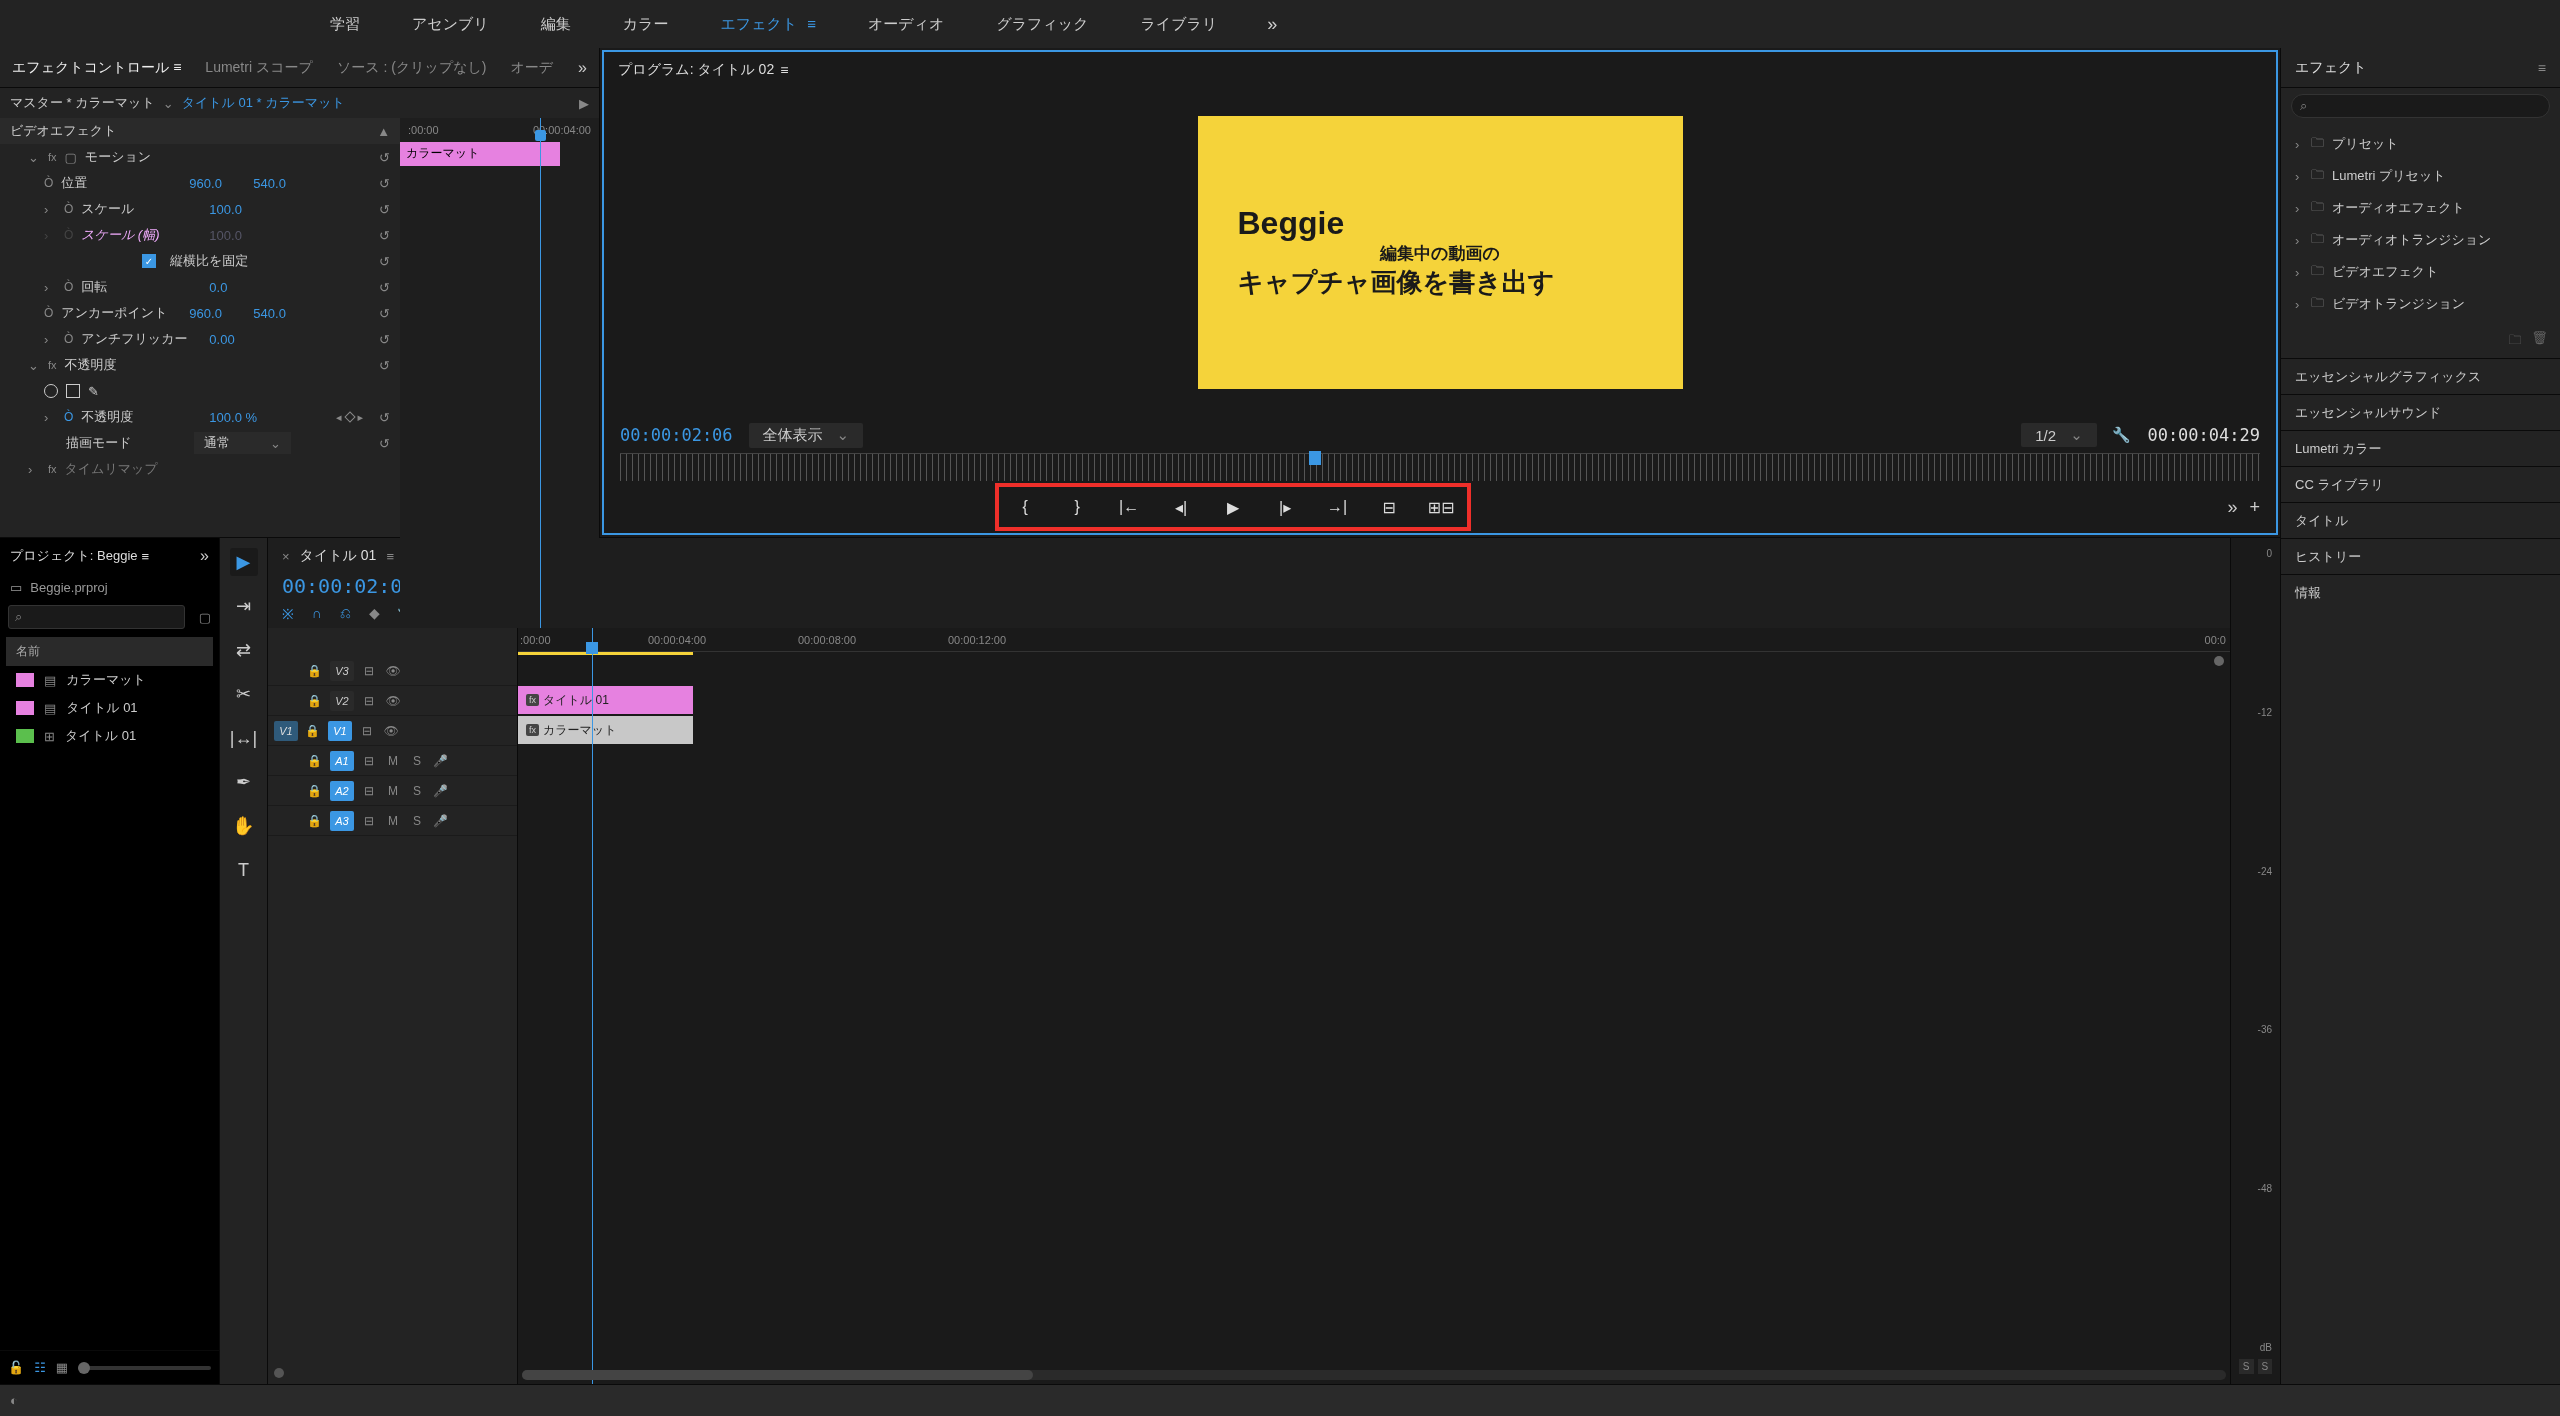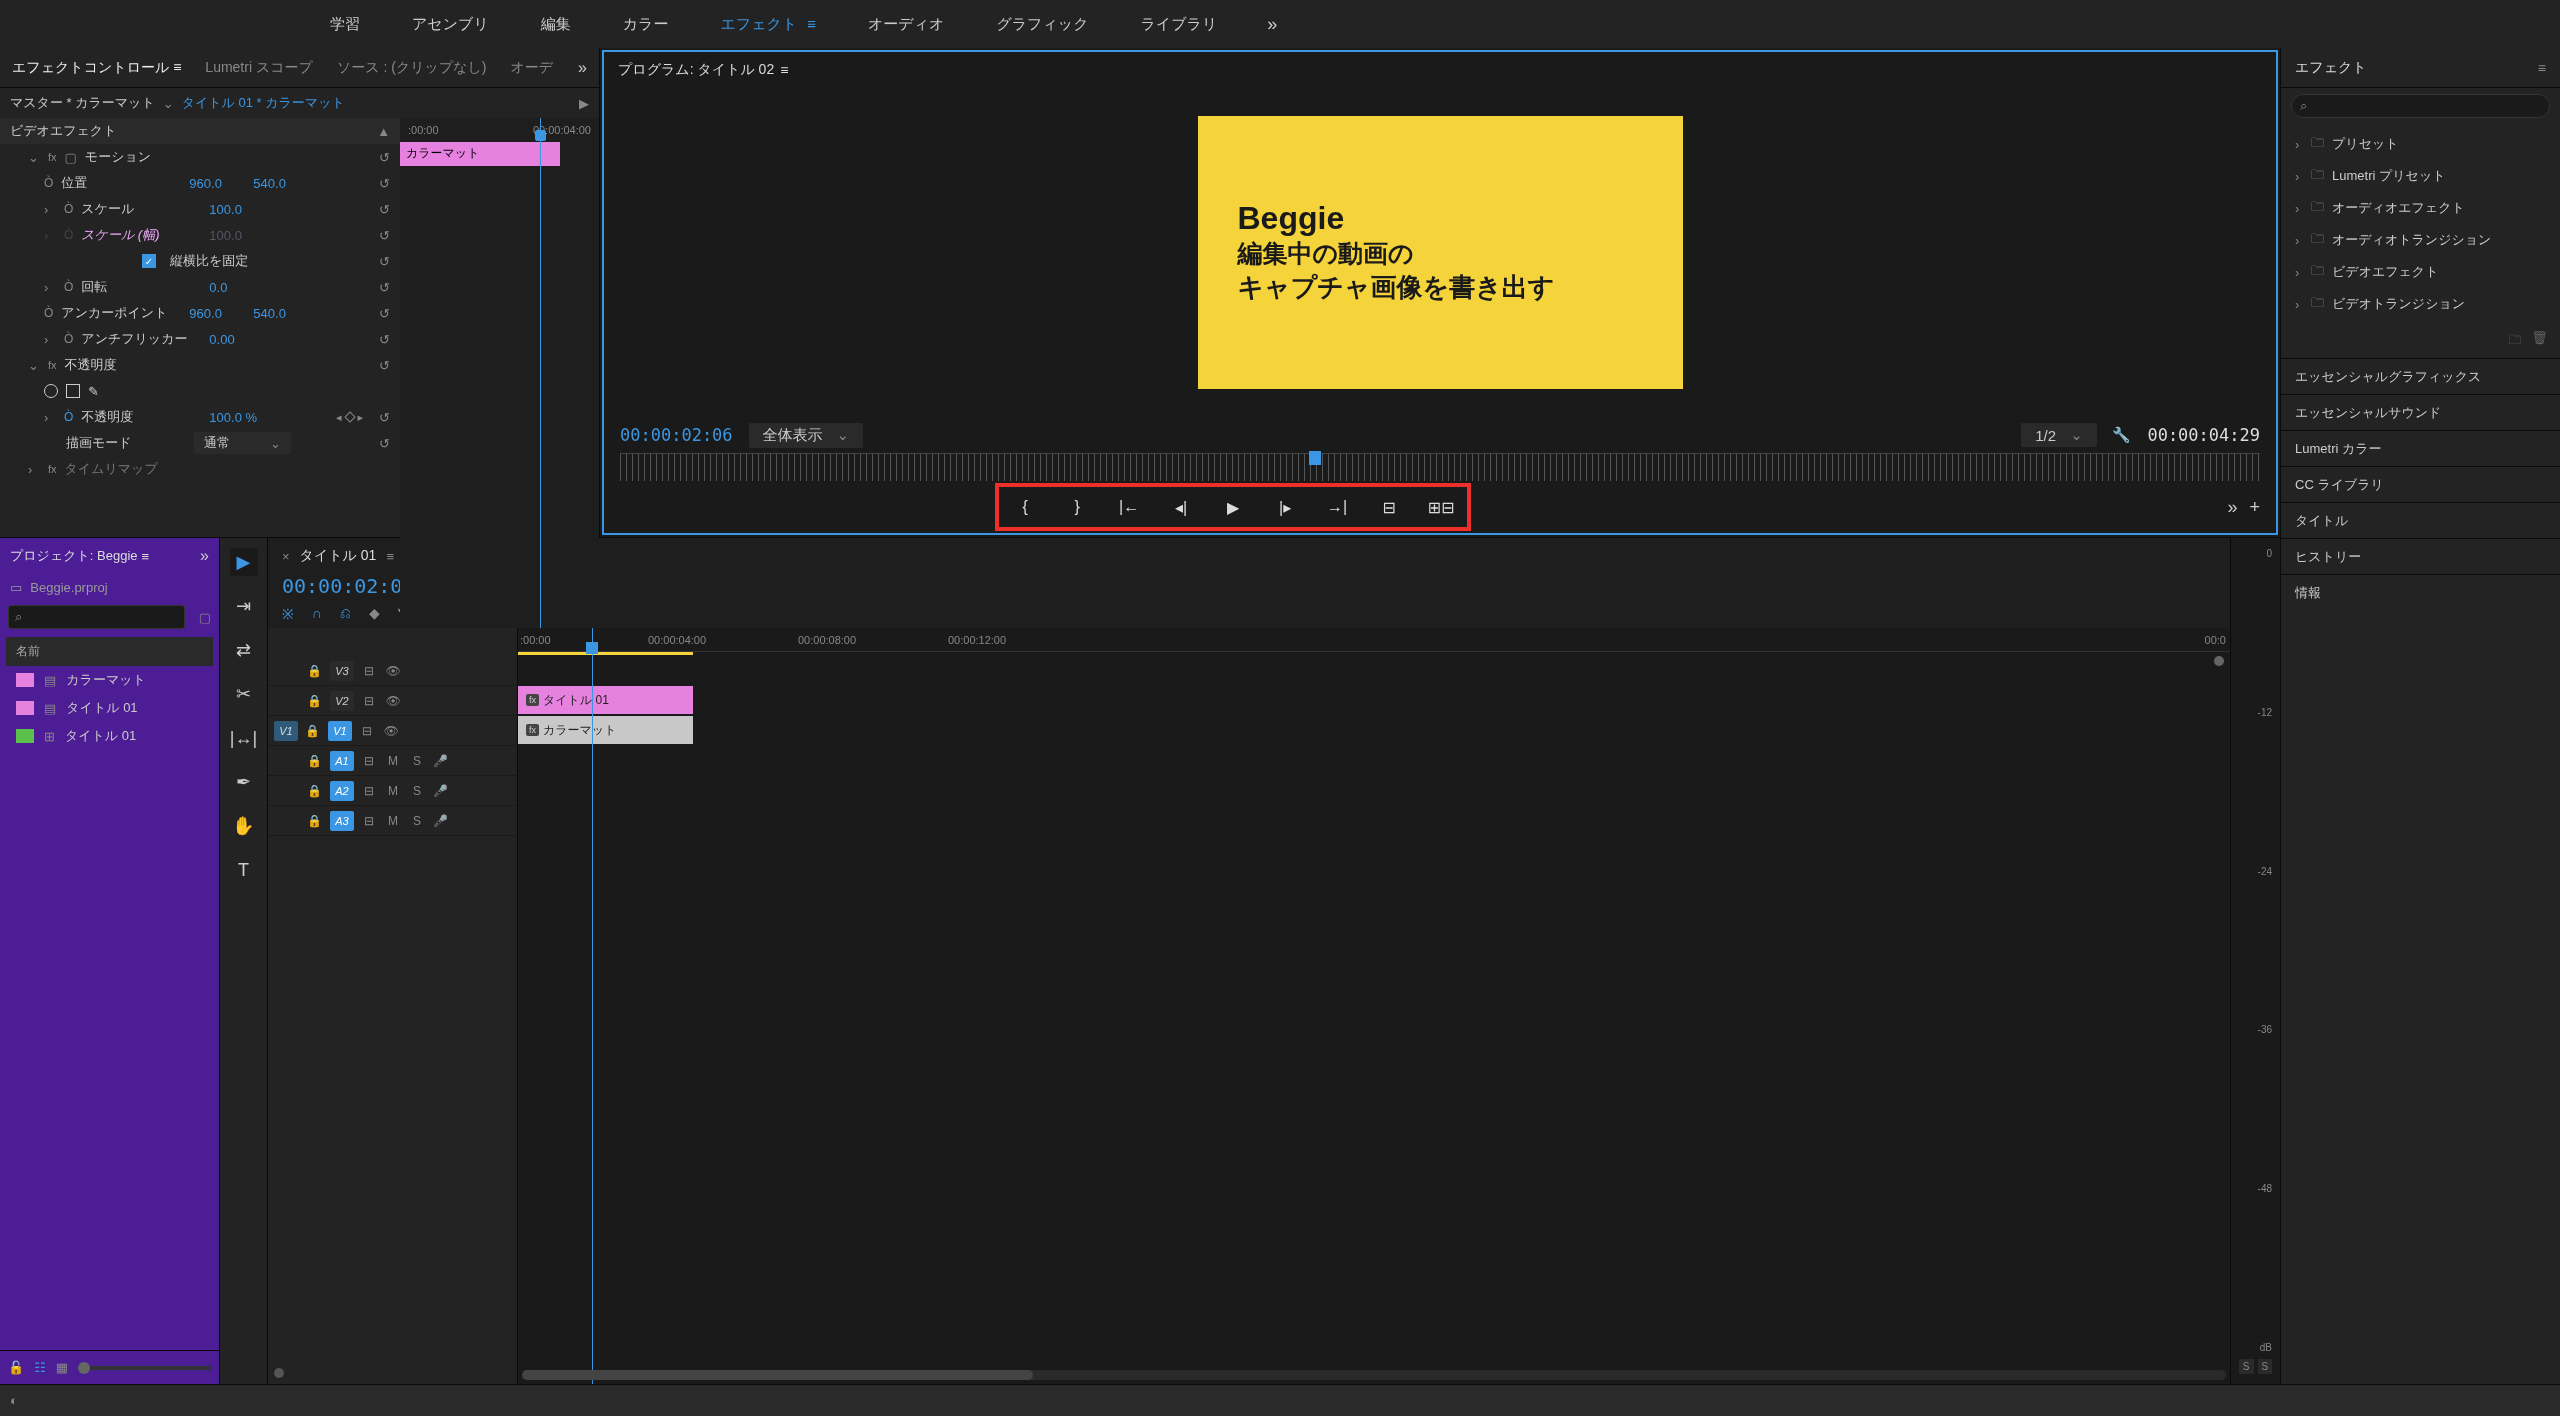--- a/index.html
+++ b/index.html
@@ -57,38 +57,38 @@
 .ec-time { color: #3b97e3; font-size: 13px; }
 .ec-foot-icons { margin-left: auto; display: flex; gap: 10px; color: #888; }
 
 
 .program { flex: 0 0 485px; border: 2px solid #3b97e3; background: #1a1a1a; display: flex; flex-direction: column; margin: 2px; }
 .program-header { height: 36px; display: flex; align-items: center; padding: 0 14px; font-size: 14px; color: #ddd; }
 .program-header::after { content: " ≡"; margin-left: 6px; }
 .program-viewer { flex: 1; display: flex; align-items: center; justify-content: center; background: #1a1a1a; }
 .program-canvas { width: 485px; height: 273px; background: #f5d33a; padding: 50px 40px; color: #1a1a1a; font-weight: 900; display: flex; flex-direction: column; justify-content: center;}
 .program-canvas .t1 { font-size: 32px; }
-.program-canvas .t2 { font-size: 25px; }
+.program-canvas .t2 { font-size: 17px; text-align: center; }
 .program-canvas .t3 { font-size: 26px; }
 .program-bar { height: 36px; display: flex; align-items: center; padding: 0 16px; gap: 16px; font-size: 15px; }
 .program-bar .tc { color: #3b97e3; font-family: monospace; font-size: 17px; }
 .program-bar .sel { background: #2a2a2a; padding: 3px 14px; border-radius: 2px; color: #ccc; display: flex; align-items: center; gap: 14px; }
 .program-bar .sel::after { content: "⌄"; color: #888; }
 .program-bar .wrench { color: #ccc; }
 .program-bar .dur { color: #ddd; font-family: monospace; font-size: 17px; margin-left: auto; }
 .program-ruler { height: 28px; position: relative; margin: 0 16px; background: repeating-linear-gradient(to right, #555 0, #555 1px, transparent 1px, transparent 6px); border-top: 1px solid #444;}
 .program-ruler .ph { position: absolute; top: -3px; left: 42%; width: 12px; height: 14px; background: #3b97e3; }
 .program-transport { height: 52px; display: flex; align-items: center; padding: 0 16px; gap: 6px; }
 .transport-box { border: 4px solid #ef2f2a; padding: 6px 12px; display: flex; gap: 24px; align-items: center; margin: 0 auto;}
 .transport-btn { width: 28px; height: 28px; display: flex; align-items: center; justify-content: center; color: #ddd; font-size: 16px; cursor: pointer; }
 .transport-more { margin-left: auto; display: flex; gap: 12px; color: #ccc; font-size: 18px;}
 
 
 .lower { flex: 1; display: flex; border-top: 1px solid #0a0a0a; }
-.project-panel { width: 220px; background: #4c1d95; border-right: 1px solid #0a0a0a; display: flex; flex-direction: column; }
+.project-panel { width: 220px; background: #000000; border-right: 1px solid #0a0a0a; display: flex; flex-direction: column; }
 .pp-header { height: 36px; display: flex; align-items: center; padding: 0 10px; font-size: 13px; color: #ddd; }
 .pp-header .more { margin-left: auto; color: #ccc; font-size: 16px;}
 .pp-file { padding: 6px 10px; color: #999; font-size: 13px; display: flex; align-items: center; gap: 8px;}
 .pp-search { margin: 4px 8px; height: 24px; background: #1a1a1a; border: 1px solid #333; border-radius: 3px; display: flex; align-items: center; padding: 0 6px; color: #888;}
 .pp-search-row { display: flex; align-items: center; gap: 6px; }
 .pp-list-header { padding: 6px 10px; font-size: 12px; color: #aaa; background: #2a2a2a; margin: 4px 6px 0; }
 .pp-item { display: flex; align-items: center; padding: 5px 10px; gap: 10px; font-size: 13px; color: #ccc; margin: 0 6px;}
 .pp-swatch { width: 18px; height: 14px; }
 .pp-icon { color: #888; font-size: 13px; }
 .pp-footer { margin-top: auto; height: 34px; display: flex; align-items: center; padding: 0 8px; gap: 10px; border-top: 1px solid #0a0a0a; }

